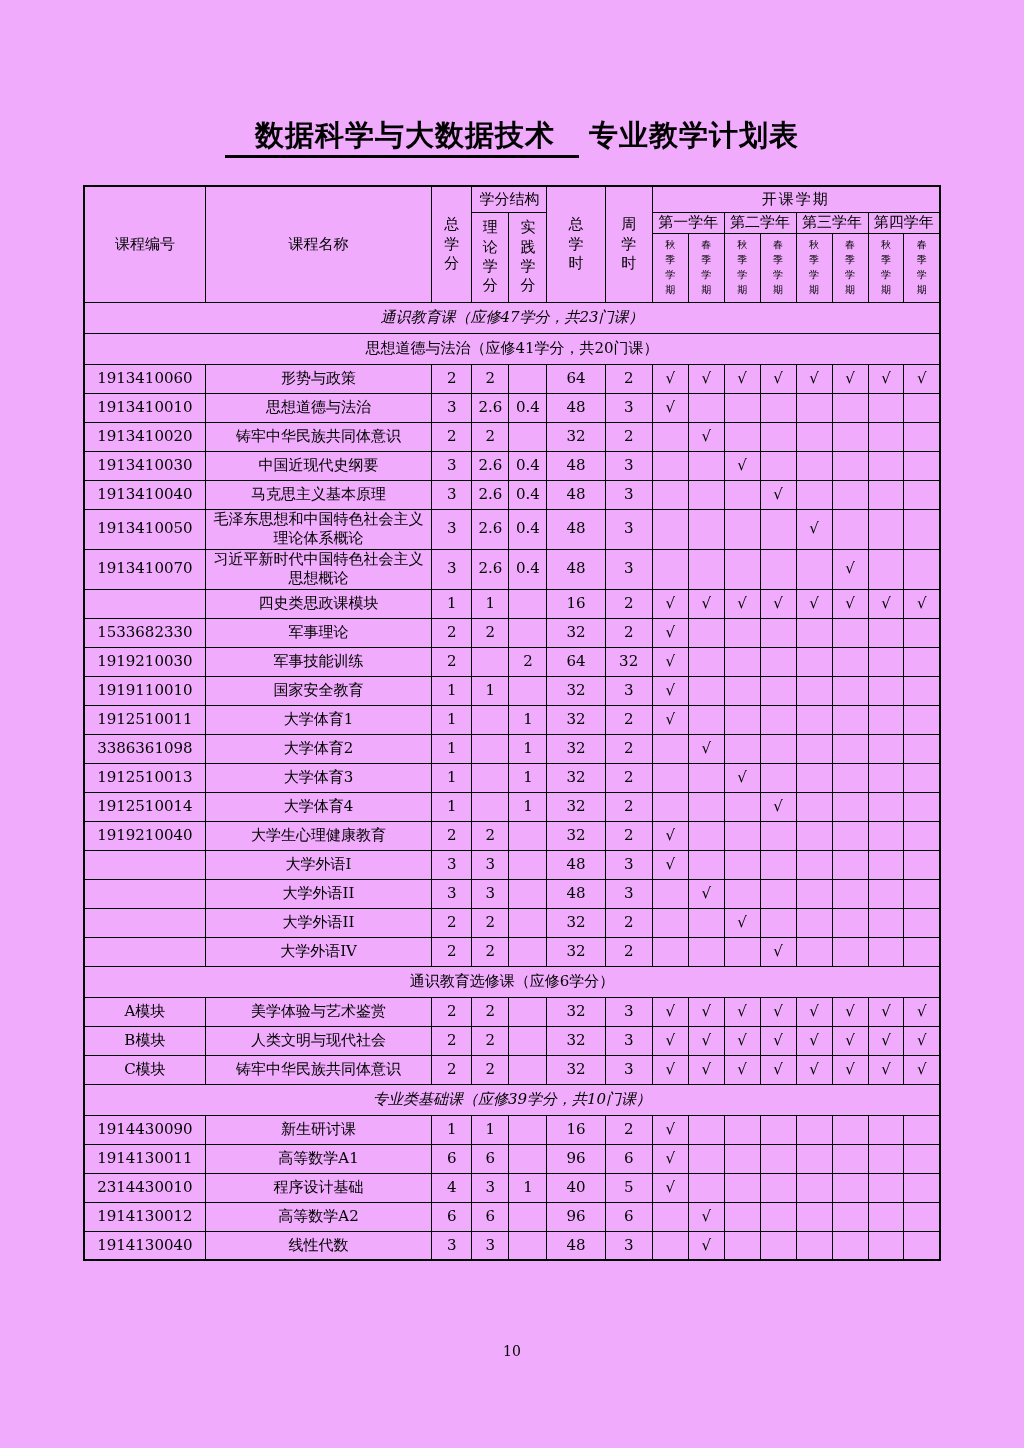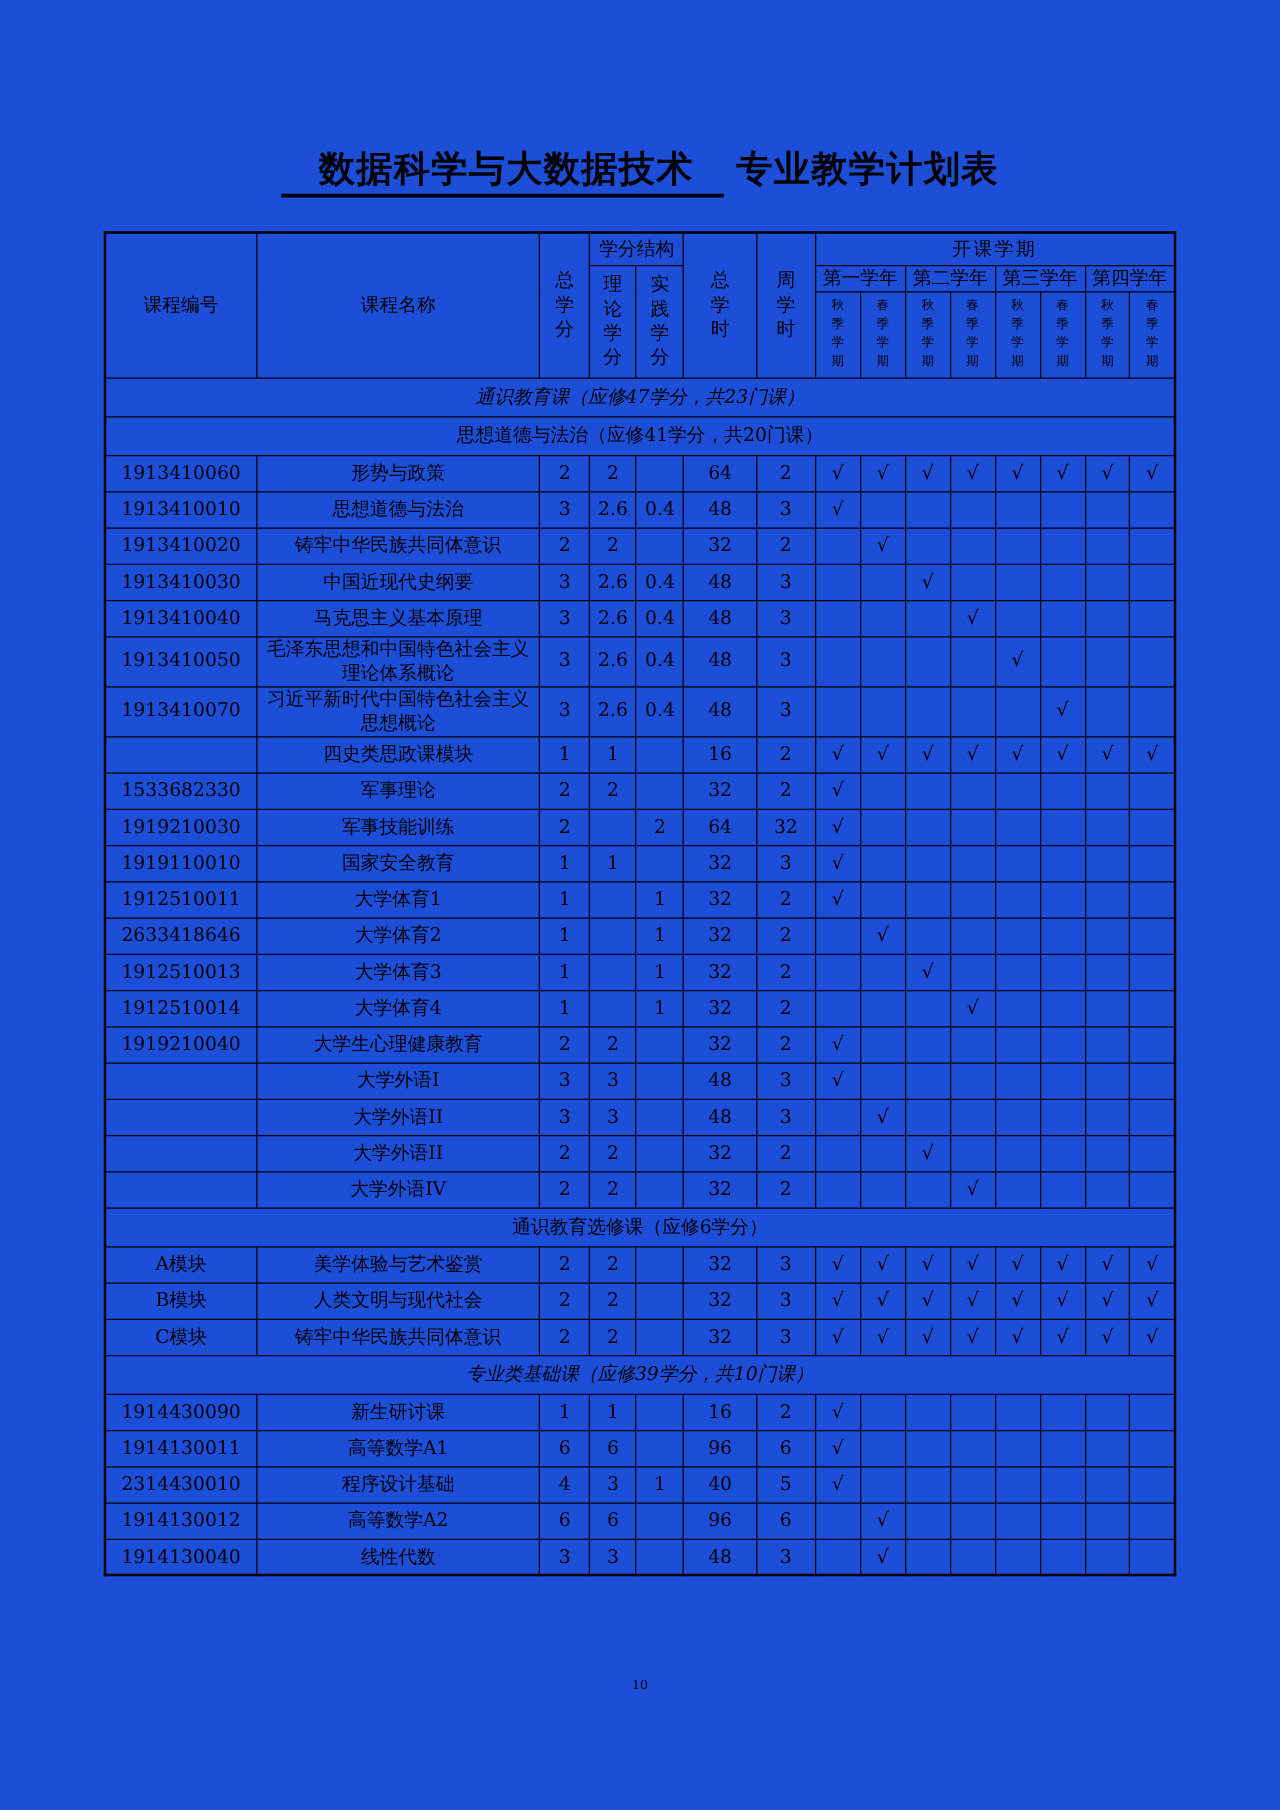--- a/index.html
+++ b/index.html
@@ -1,17 +1,17 @@
 <!DOCTYPE html>
 <html><head>
 <meta charset="utf-8">
 <style>
   html,body { margin:0; padding:0; background:#e8e8e8; }
   .page {
-    position:relative; width:1024px; height:1448px; background:#1d4ed8;
+    position:relative; width:1024px; height:1448px; background:#f0abfc;
     font-family:"DejaVu Serif","Liberation Serif",serif; color:#000;
     margin:0 auto; overflow:hidden;
   }
   .title {
     position:absolute; top:116px; left:0; width:100%;
     text-align:center; font-size:29px; font-weight:bold; margin:0;
     letter-spacing:1px; white-space:nowrap;
   }
   .title-underline { border-bottom:3px solid #000; padding:0 24px 3px 30px; }
   .title-rest { margin-left:10px; }
@@ -39,21 +39,21 @@
 
   tbody tr { height:29px; }
   tbody tr.section-row { height:31px; }
   td.section-left  { text-align:left; padding-left:8px;font-style:italic; }
   td.section-center{ text-align:center; }
   td.name-cell { text-align:left; padding-left:9px; }
   td.check-cell { font-size:15px; }
 
   .pageno {
     position:absolute; top:1343px; left:0; width:100%;
-    text-align:center; font-size:10px;
+    text-align:center; font-size:14px;
   }
 </style>
 </head>
 <body>
 
 <div class="page">
 
   <h1 class="title"><span class="title-underline">数据科学与大数据技术</span><span class="title-rest">专业教学计划表</span></h1>
 
   <table class="plan">
@@ -308,21 +308,21 @@
           <td class="check-cell">√</td>
           <td class="check-cell"></td>
           <td class="check-cell"></td>
           <td class="check-cell"></td>
           <td class="check-cell"></td>
           <td class="check-cell"></td>
           <td class="check-cell"></td>
           <td class="check-cell"></td>
         </tr>
         <tr>
-          <td class="code-cell">2633418646</td>
+          <td class="code-cell">3386361098</td>
           <td class="name-cell">大学体育2</td>
           <td>1</td>
           <td></td>
           <td>1</td>
           <td>32</td>
           <td>2</td>
           <td class="check-cell"></td>
           <td class="check-cell">√</td>
           <td class="check-cell"></td>
           <td class="check-cell"></td>

